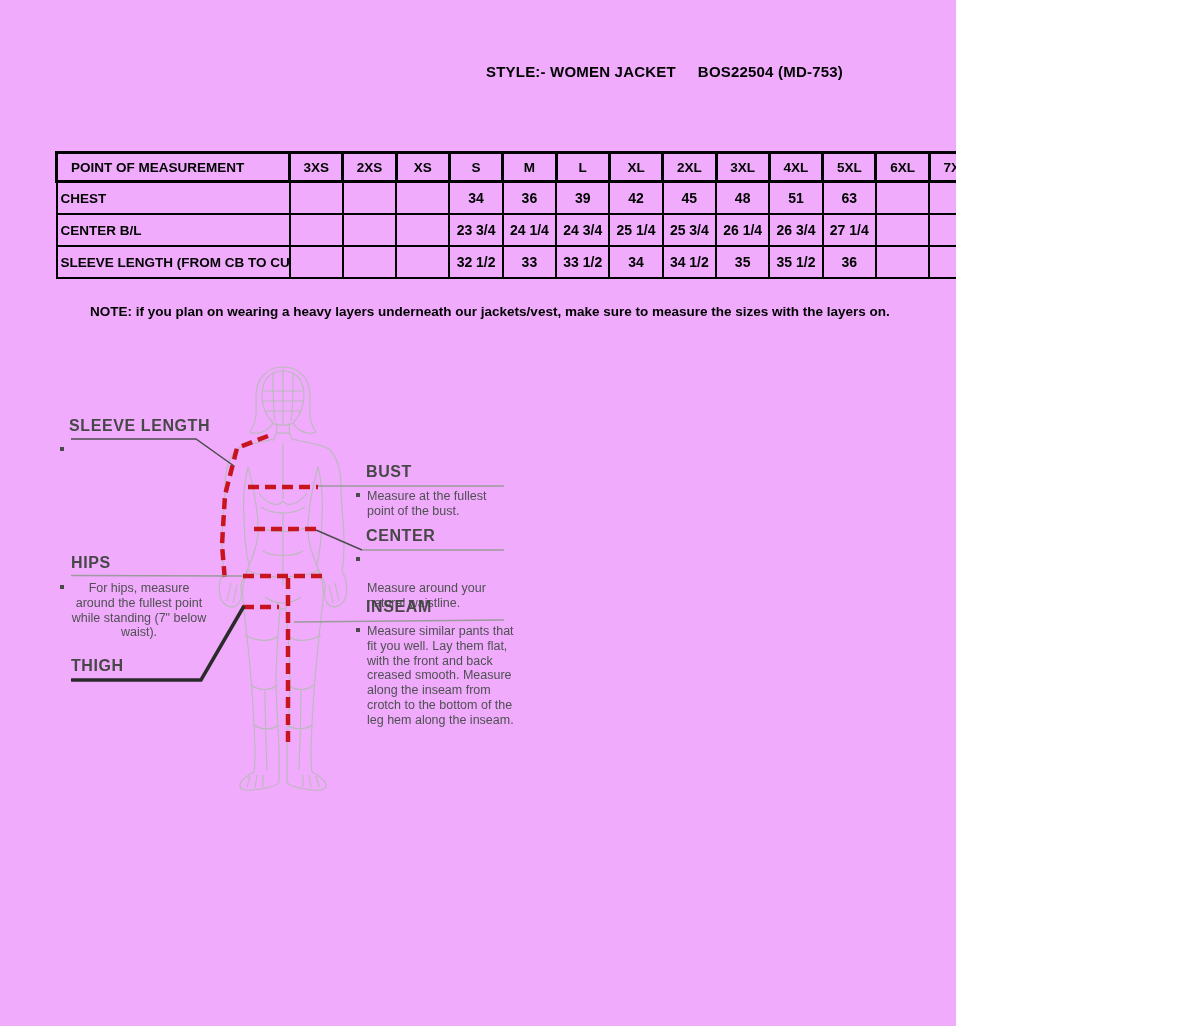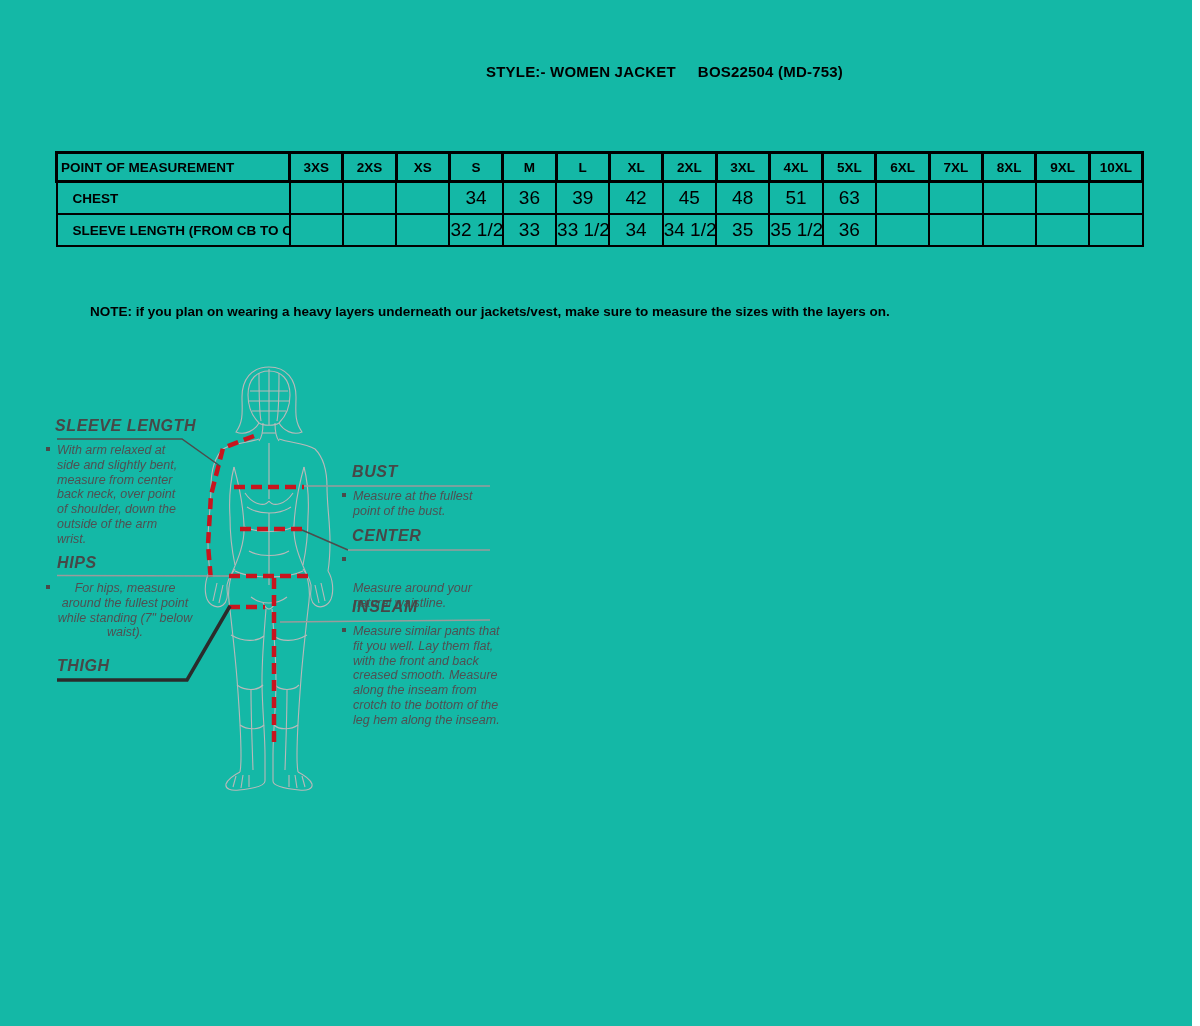--- a/index.html
+++ b/index.html
@@ -1,34 +1,34 @@
 <!DOCTYPE html>
 <html><head>
 <meta charset="utf-8">
 <style>
   html,body{margin:0;padding:0;background:#ffffff;}
-  .page{position:relative;width:1192px;height:1026px;background:#14b8a6;overflow:hidden;
+  .page{position:relative;width:956px;height:1026px;background:#f0abfc;overflow:hidden;
         font-family:"Liberation Sans",sans-serif;color:#000;}
   
   .doc-title{position:absolute;left:486px;top:63px;font-size:15px;font-weight:bold;
              letter-spacing:0.2px;white-space:nowrap;}
   .doc-title .code{margin-left:22px;}
   
   .size-table{position:absolute;left:55px;top:151px;width:1089px;border-collapse:collapse;
               table-layout:fixed;}
   .size-table th,.size-table td{border:2px solid #000;text-align:center;padding:0;
               overflow:hidden;white-space:nowrap;}
   .size-table thead th{border-width:3px;height:26px;font-size:13.5px;font-weight:bold;}
-  .size-table tbody td{height:30px;font-size:19px;font-weight:normal;}
-  .size-table .pom{text-align:left;padding-left:3px;}
-  .size-table .rowlabel{text-align:left;padding-left:15px;font-weight:bold;font-size:13.5px;}
+  .size-table tbody td{height:30px;font-size:14px;font-weight:bold;}
+  .size-table .pom{text-align:left;padding-left:13px;}
+  .size-table .rowlabel{text-align:left;padding-left:3px;font-weight:bold;font-size:13.5px;}
   
   .note{position:absolute;left:57px;top:304px;font-size:13.5px;font-weight:bold;white-space:nowrap;padding-left:33px;}
   
-  .guide{position:absolute;left:37px;top:355px;width:520px;height:470px;font-style:italic;}
+  .guide{position:absolute;left:51px;top:355px;width:520px;height:470px;}
   .guide svg{position:absolute;left:0;top:0;}
   .ghead{position:absolute;font-size:16px;font-weight:bold;letter-spacing:0.6px;
          color:#474747;white-space:nowrap;}
   .gdesc{position:absolute;font-size:12.5px;line-height:14.8px;color:#4f5052;}
   .gbullet{position:absolute;width:4px;height:4px;background:#4a4a4a;}
   #h-sleeve{left:18px;top:62px;}   #d-sleeve{left:20px;top:88px;width:132px;}
   #h-hips{left:20px;top:199px;}    #d-hips{left:20px;top:226px;width:136px;text-align:center;}
   #h-thigh{left:20px;top:302px;}   #d-thigh{left:20px;top:330px;width:158px;}
   #h-bust{left:315px;top:108px;}   #d-bust{left:316px;top:134px;width:142px;}
   #h-waist{left:315px;top:172px;}  #d-waist{left:316px;top:198px;width:142px;margin-top:28px;}
@@ -85,20 +85,39 @@
         <td>48</td>
         <td>51</td>
         <td>63</td>
         <td></td>
         <td></td>
         <td></td>
         <td></td>
         <td></td>
       </tr>
       <tr>
+        <td class="rowlabel">CENTER B/L</td>
+        <td></td>
+        <td></td>
+        <td></td>
+        <td>23 3/4</td>
+        <td>24 1/4</td>
+        <td>24 3/4</td>
+        <td>25 1/4</td>
+        <td>25 3/4</td>
+        <td>26 1/4</td>
+        <td>26 3/4</td>
+        <td>27 1/4</td>
+        <td></td>
+        <td></td>
+        <td></td>
+        <td></td>
+        <td></td>
+      </tr>
+      <tr>
         <td class="rowlabel">SLEEVE LENGTH (FROM CB TO CUFF)</td>
         <td></td>
         <td></td>
         <td></td>
         <td>32 1/2</td>
         <td>33</td>
         <td>33 1/2</td>
         <td>34</td>
         <td>34 1/2</td>
         <td>35</td>
@@ -204,21 +223,20 @@
         <path d="M20,325 L150,325 L193,251" stroke="#2b2b2b" stroke-width="3.5"></path>
         <path d="M267,131 L453,131" stroke="#9b9b9b" stroke-width="1.5"></path>
         <path d="M265,175 L311,195" stroke="#4c4c4c" stroke-width="1.5"></path>
         <path d="M311,195 L453,195" stroke="#9b9b9b" stroke-width="1.5"></path>
         <path d="M243,267 L453,265" stroke="#9b9b9b" stroke-width="1.5"></path>
       </g>
     </svg>
 
     <div class="ghead" id="h-sleeve">SLEEVE LENGTH</div>
     <div class="gbullet" id="b-sleeve"></div>
-    <div class="gdesc" id="d-sleeve">With arm relaxed at side and slightly bent, measure from center back neck, over point of shoulder, down the outside of the arm wrist.</div>
 
     <div class="ghead" id="h-hips">HIPS</div>
     <div class="gbullet" id="b-hips"></div>
     <div class="gdesc" id="d-hips">For hips, measure around the fullest point while standing (7" below waist).</div>
 
     <div class="ghead" id="h-thigh">THIGH</div>
 
     <div class="ghead" id="h-bust">BUST</div>
     <div class="gbullet" id="b-bust"></div>
     <div class="gdesc" id="d-bust">Measure at the fullest point of the bust.</div>

